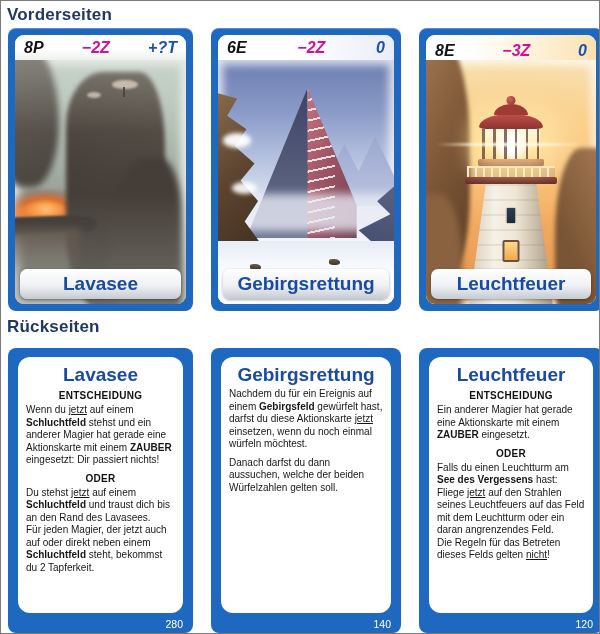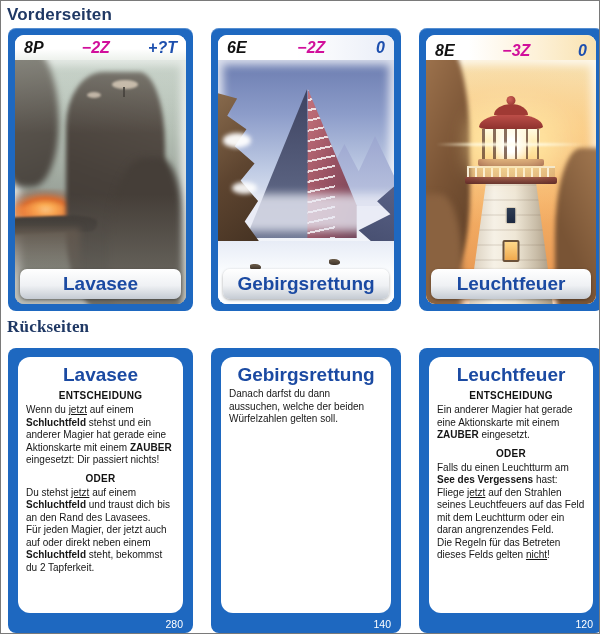--- a/index.html
+++ b/index.html
@@ -1,19 +1,19 @@
 <!DOCTYPE html>
 <html lang="de"><head>
 <meta charset="utf-8">
 <style>
   html,body{margin:0;padding:0;background:#fff;font-family:"Liberation Sans",sans-serif;}
   .page{position:relative;width:600px;height:634px;box-sizing:border-box;border:1px solid #7a7a7a;background:#fff;overflow:hidden;}
   .section-label{position:absolute;left:6px;font-size:17px;font-weight:700;color:#1f3864;letter-spacing:0.2px;}
   .label-front{top:4px;}
-  .label-back{top:316px;font-family:Liberation Serif, serif;}
+  .label-back{top:316px;}
   .row{position:absolute;left:7px;display:flex;gap:18px;}
   .front-row{top:27px;}
   .back-row{top:347px;}
   .col-a{width:185px;} .col-b{width:190px;} .col-c{width:184px;}
 
   
   .card-front{box-sizing:border-box;height:283px;background:#1e68c0;border-radius:8px;padding:7px;box-shadow:inset 0 1px 0 rgba(255,255,255,0.25);}
   .cf-inner{position:relative;height:100%;background:#fff;border-radius:9px;overflow:hidden;}
   .stats{position:absolute;top:0;left:0;right:0;height:25px;display:flex;align-items:center;justify-content:space-between;padding:0 9px;z-index:3;font-size:16px;font-weight:700;font-style:italic;}
   .stats-lava{background:linear-gradient(180deg,#ffffff 55%,#edf1ec 100%);}
@@ -199,20 +199,21 @@
             <div class="back-para"><span>Du stehst </span><span style="text-decoration: underline;">jetzt</span><span> auf einem </span><span style="font-weight: 700;">Schluchtfeld</span><span> und traust dich bis an den Rand des Lavasees.</span><br><span>Für jeden Magier, der jetzt auch auf oder direkt neben einem </span><span style="font-weight: 700;">Schluchtfeld</span><span> steht, bekommst du 2 Tapferkeit.</span></div>
           </div>
       </div>
       <div class="card-number">280</div>
     </div>
 
     <div class="card-back col-b">
       <div class="cb-inner">
         <div class="back-title">Gebirgsrettung</div>
         <div class="back-body">
+            <div class="back-para"><span>Nachdem du für ein Ereignis auf einem </span><span style="font-weight: 700;">Gebirgsfeld</span><span> gewürfelt hast, darfst du diese Aktionskarte </span><span style="text-decoration: underline;">jetzt</span><span> einsetzen, wenn du noch einmal würfeln möchtest.</span></div>
             <div class="back-para"><span>Danach darfst du dann aussuchen, welche der beiden Würfelzahlen gelten soll.</span></div>
           </div>
       </div>
       <div class="card-number">140</div>
     </div>
 
     <div class="card-back col-c">
       <div class="cb-inner">
         <div class="back-title">Leuchtfeuer</div>
         <div class="back-body">

